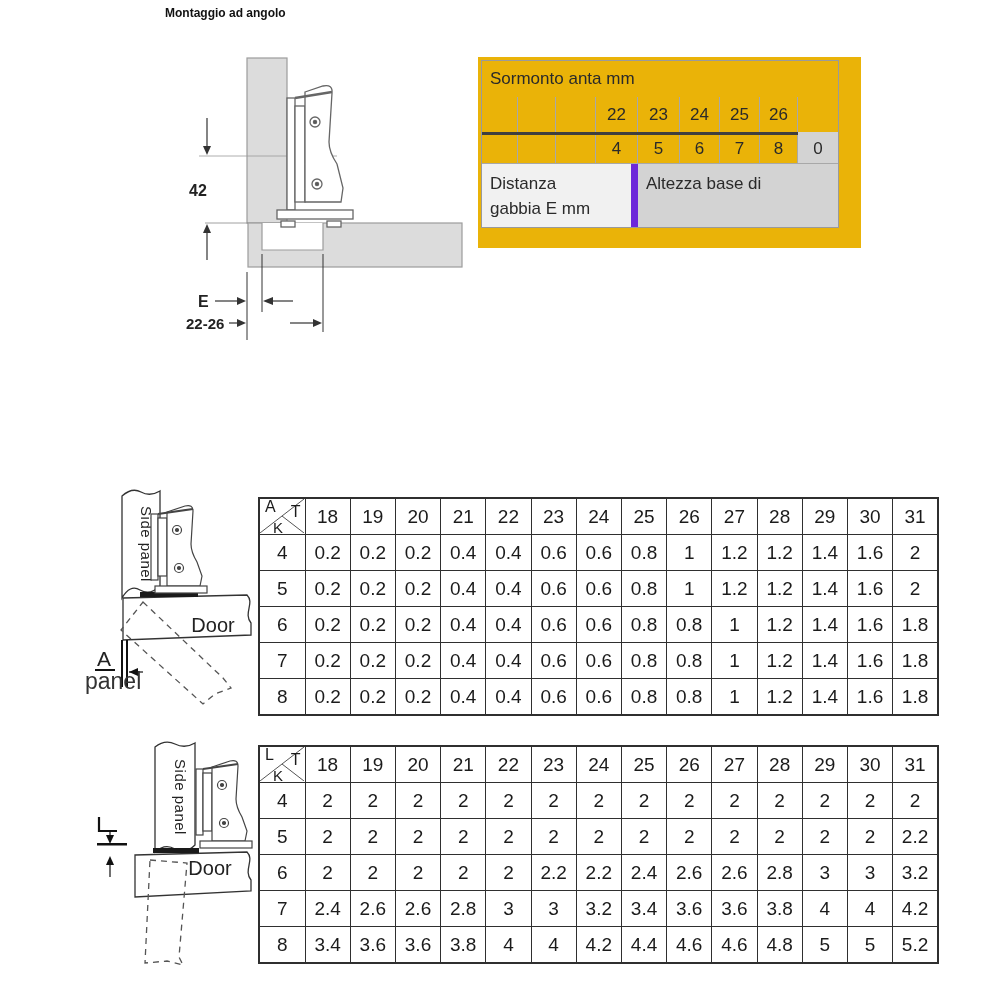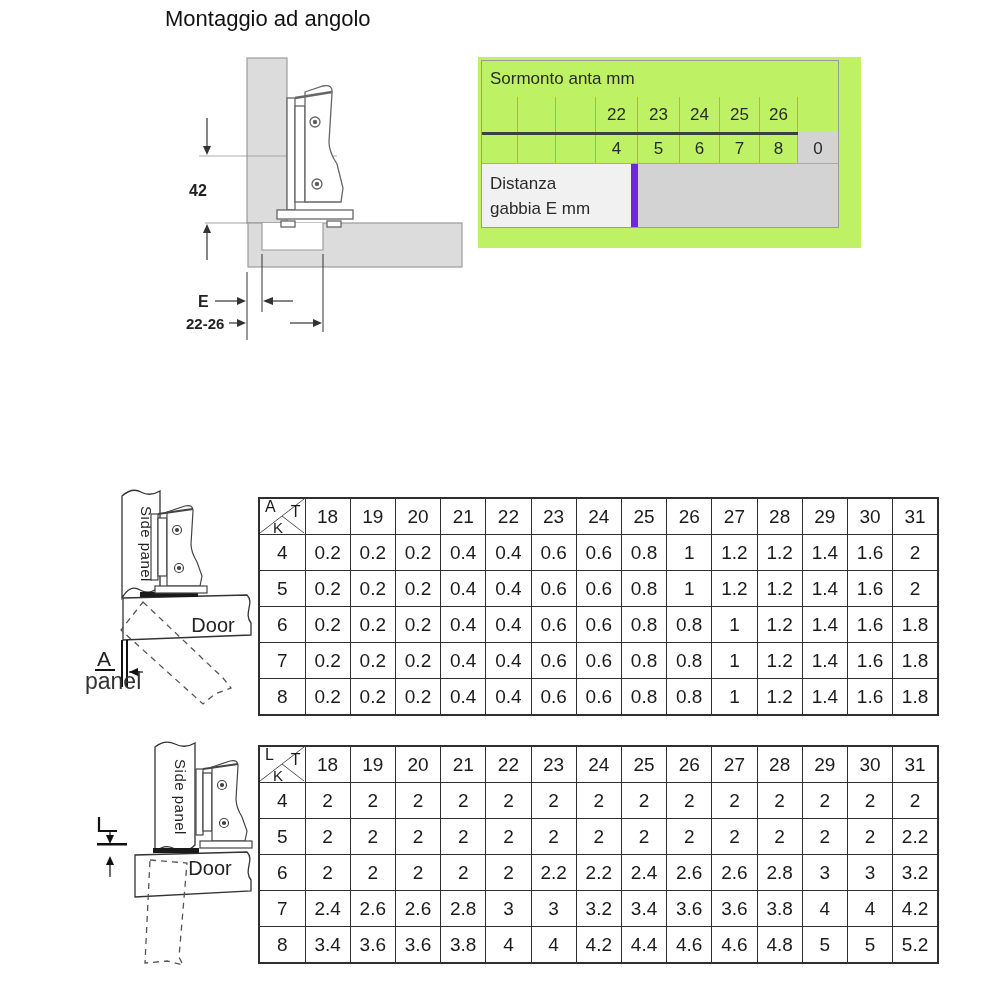--- a/index.html
+++ b/index.html
@@ -1,24 +1,24 @@
 <!DOCTYPE html>
 <html><head>
 <meta charset="utf-8">
 <style>
   html,body{margin:0;padding:0;}
   body{
     width:1001px;height:1001px;position:relative;background:#ffffff;
     font-family:"Liberation Sans", sans-serif;color:#1b1b1b;overflow:hidden;
   }
   .title{
-    position:absolute;left:165px;top:6px;font-size:22px;font-weight:normal;color:#111;
+    position:absolute;left:165px;top:6px;font-size:12px;font-weight:bold;color:#111;
   }
   
-  .backdrop{position:absolute;left:478px;top:57px;width:383px;height:191px;background:#bef264;}
+  .backdrop{position:absolute;left:478px;top:57px;width:383px;height:191px;background:#eab308;}
   .ovtable{
     position:absolute;left:3px;top:3px;width:358px;box-sizing:border-box;
     border:1px solid #9a9a9a;display:grid;
     grid-template-columns:36px 38px 40px 42px 42px 40px 40px 38px 40px;
     grid-template-rows:36px 35px 3px 29px 63px;
     font-size:17px;color:#2a2a2a;
   }
   .ov-head{grid-column:1/10;display:flex;align-items:center;padding-left:8px;}
   .cell{display:flex;align-items:center;justify-content:center;}
   .tick{border-right:1px solid #a8a8a8;}
@@ -132,20 +132,21 @@
     <div class="cell tick rb">6</div>
     <div class="cell tick rb">7</div>
     <div class="cell tick rb">8</div>
     <div class="cell rb zero">0</div>
 
     <div class="lbl-left">
       <div>Distanza</div>
       <div>gabbia E mm</div>
     </div>
     <div class="lbl-right">
+      <div>Altezza base di</div>
     </div>
   </div>
 </div>
 
 <svg id="diagA" class="draw" width="180" height="240" viewBox="0 0 180 240">
   <path d="M37,14 Q47,5 56,10 T75,9 L75,104 Q65,114 55,108 T37,116 Z" fill="#ffffff" stroke="#333" stroke-width="1.3"></path>
   <text x="56" y="62" font-size="15" fill="#222" text-anchor="middle" transform="rotate(90 56 62)" letter-spacing="0.5">Side panel</text>
 
   <path d="M38,116 L162,113 C170,121 158,131 166,141 L166,153 L38,158 Z" fill="#ffffff" stroke="#333" stroke-width="1.3"></path>
   <rect x="55" y="110" width="58" height="5" fill="#1a1a1a"></rect>

